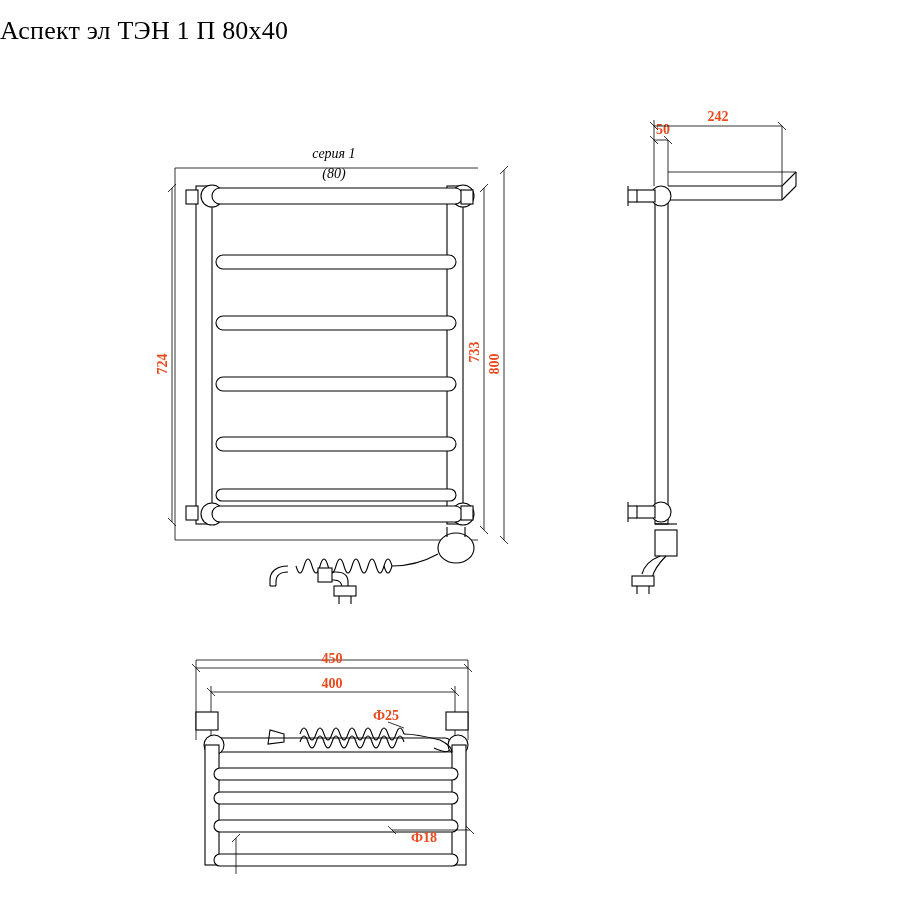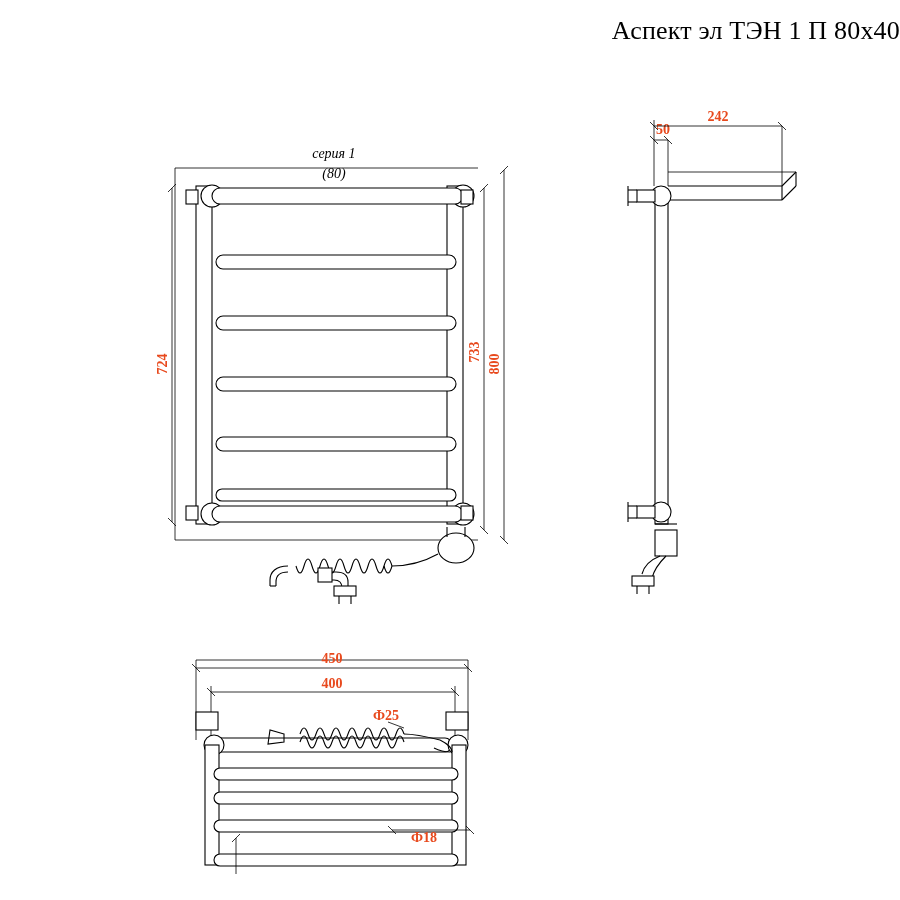--- a/index.html
+++ b/index.html
@@ -18,21 +18,21 @@
   #sheet {
     position: relative;
     width: 900px;
     height: 900px;
   }
   .title {
     position: absolute;
     top: 16px;
     left: 0;
     width: 900px;
-    text-align: right;
+    text-align: left;
     font-size: 26px;
     font-family: "Liberation Serif", serif;
     letter-spacing: 0.2px;
     color: #000000;
   }
   svg.drawing {
     position: absolute;
     top: 0;
     left: 0;
     width: 900px;

